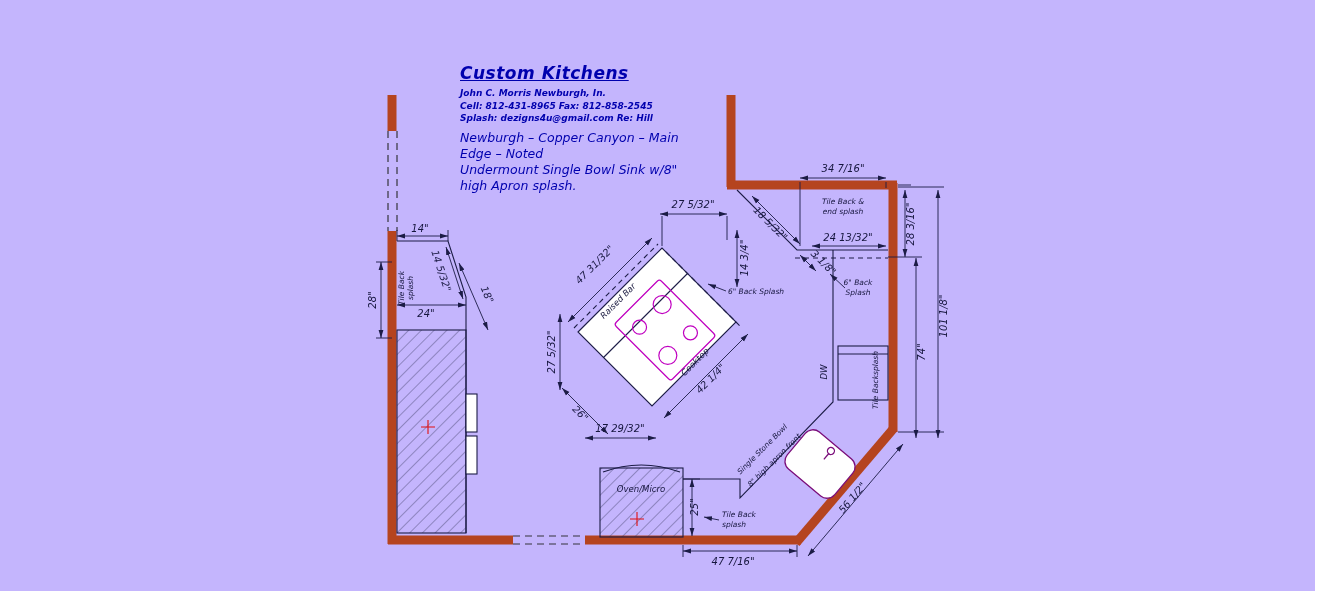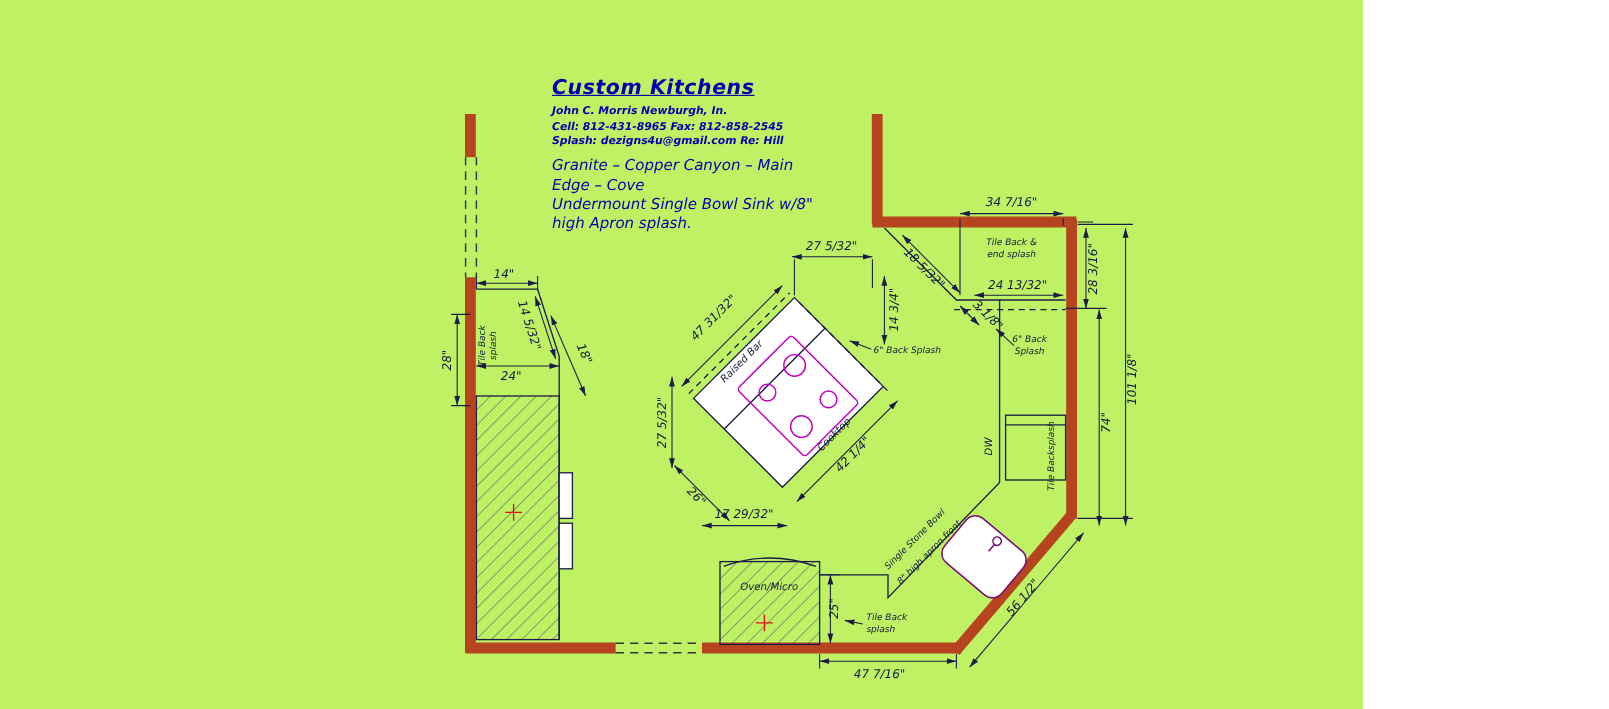--- a/index.html
+++ b/index.html
@@ -1,16 +1,16 @@
 <!DOCTYPE html>
 <html><head>
 <meta charset="utf-8">
 <style>
   html,body{margin:0;padding:0;background:#ffffff;}
-  .canvas{position:relative;width:1136px;height:591px;background:#bef264;overflow:hidden;
+  .canvas{position:relative;width:1315px;height:591px;background:#c4b5fd;overflow:hidden;
           font-family:"DejaVu Sans",sans-serif;}
   .plan-svg{position:absolute;left:0;top:0;}
   .title-block{position:absolute;left:460px;top:63px;color:#0000ae;font-style:italic;width:230px;}
   .tb-company{font-size:17px;font-weight:bold;text-decoration:underline;letter-spacing:.5px;margin-bottom:4px;}
   .tb-contact{font-size:9px;line-height:1.4;font-weight:bold;}
   .tb-specs{margin-top:5px;}
   .tb-spec{font-size:12.5px;line-height:1.28;}
   text{fill:#16163e;font-family:"DejaVu Sans",sans-serif;font-style:italic;}
   .dim{font-size:10px;text-anchor:middle;}
   .dimS{font-size:7.5px;text-anchor:middle;}
@@ -21,22 +21,22 @@
 <body>
 
 <div class="canvas">
 
   <div class="title-block">
     <div class="tb-company">Custom Kitchens</div>
     <div class="tb-contact">John C. Morris  Newburgh, In.</div>
     <div class="tb-contact">Cell: 812-431-8965 Fax: 812-858-2545</div>
     <div class="tb-contact">Splash: dezigns4u@gmail.com    Re: Hill</div>
     <div class="tb-specs">
-      <div class="tb-spec">Granite – Copper Canyon – Main</div>
-      <div class="tb-spec">Edge – Cove</div>
+      <div class="tb-spec">Newburgh – Copper Canyon – Main</div>
+      <div class="tb-spec">Edge – Noted</div>
       <div class="tb-spec">Undermount Single Bowl Sink w/8"</div>
       <div class="tb-spec">high Apron splash.</div>
     </div>
   </div>
 
   <svg class="plan-svg" width="1341" height="591" viewBox="0 0 1341 591">
     <defs>
       <marker id="arr" viewBox="0 0 10 10" refX="10" refY="5" markerWidth="9" markerHeight="9" orient="auto-start-reverse">
         <path d="M0,2 L10,5 L0,8 z" fill="#1c1c46"></path>
       </marker>

